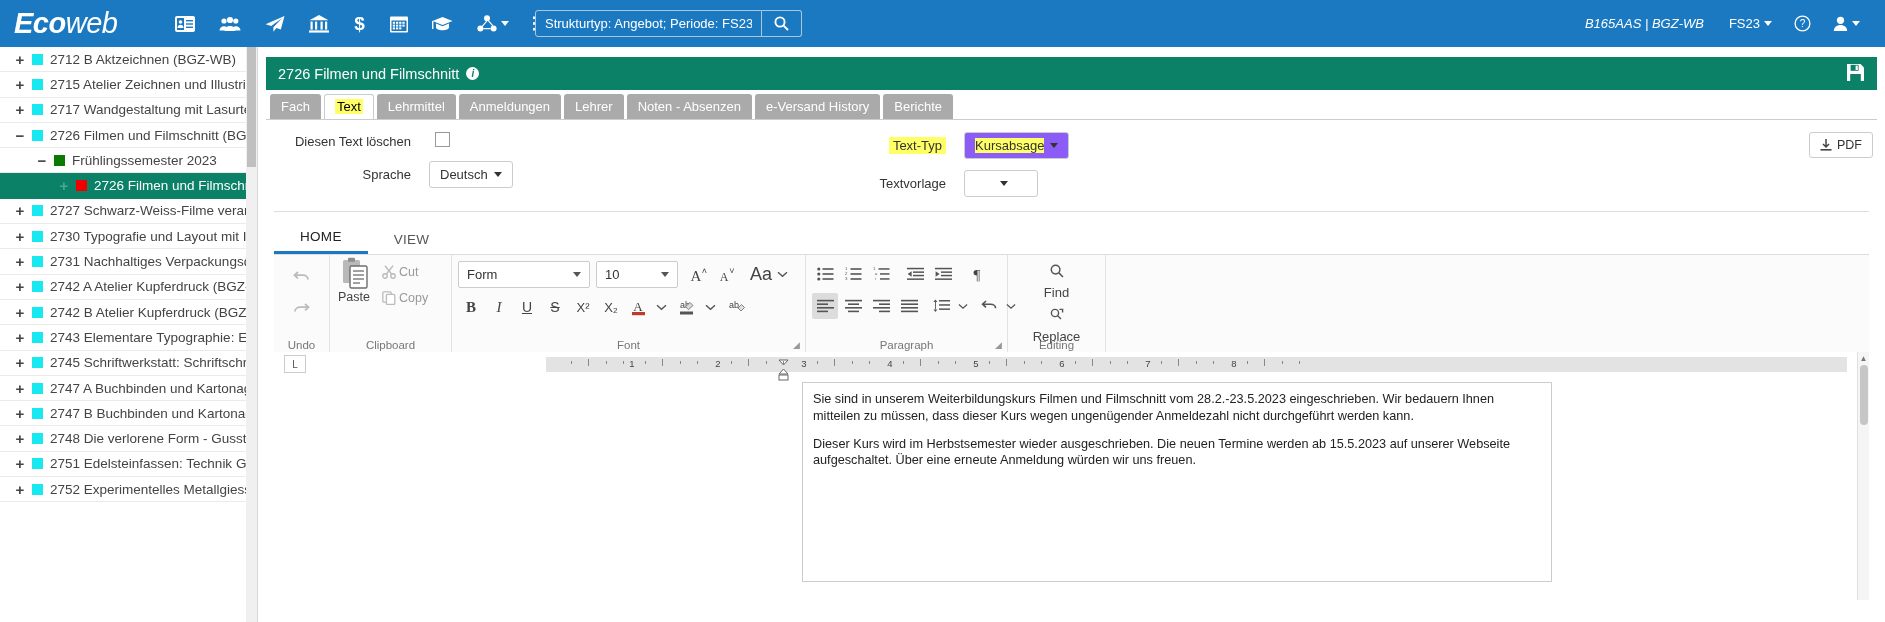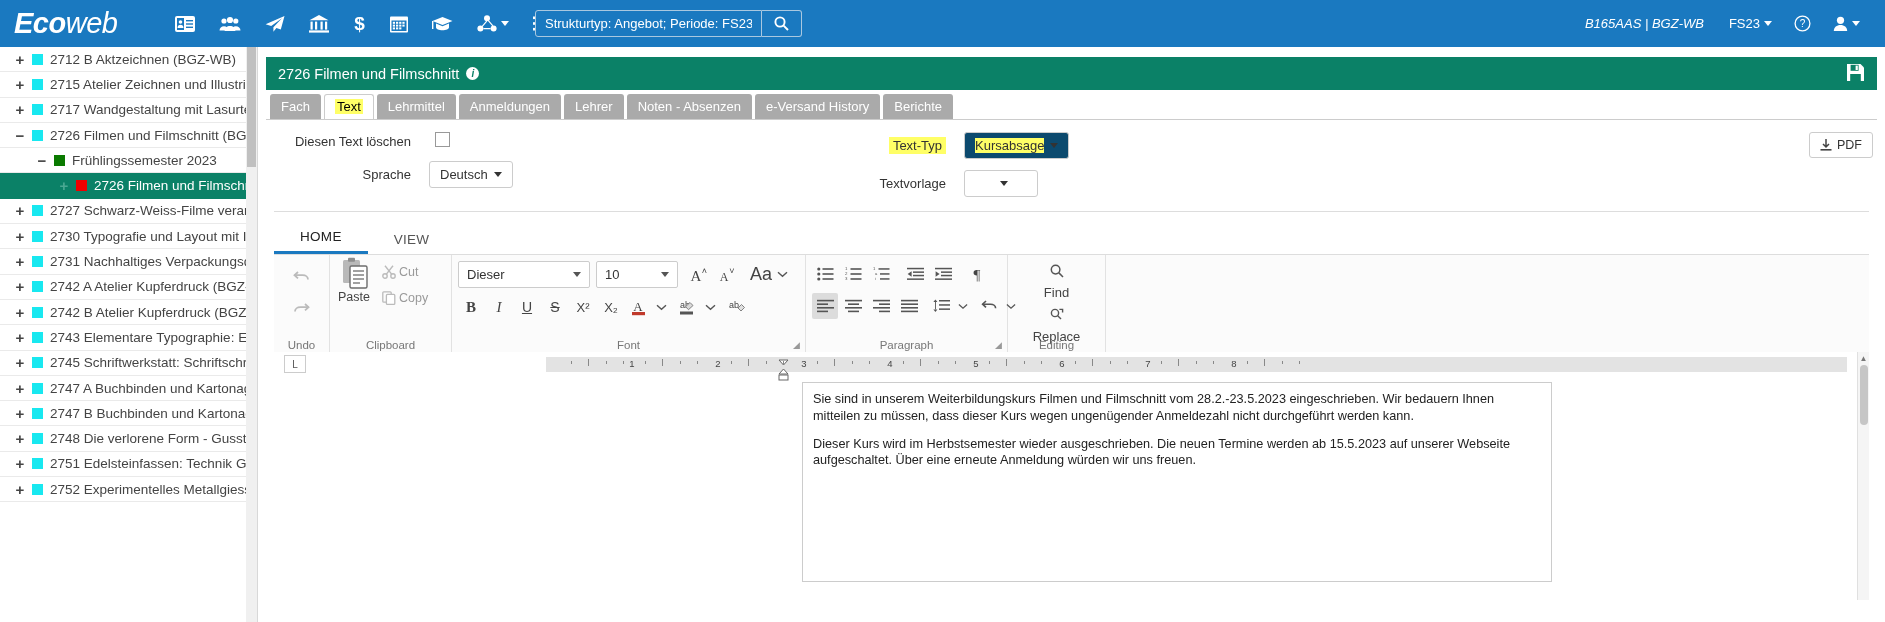--- a/index.html
+++ b/index.html
@@ -98,21 +98,21 @@
   .frow { display:flex; align-items:center; margin-bottom:11px; }
   .lbl-left { width:145px; text-align:right; font-size:13px; color:#333; }
   .ctl { margin-left:18px; }
   .dd {
     border:1px solid #ccc; background:#fff; border-radius:3px; height:27px;
     display:inline-flex; align-items:center; padding:0 10px; font-size:13px;
     cursor:pointer; min-width:74px;
   }
   .dd .cd { width:0;height:0;border-left:4px solid transparent;border-right:4px solid transparent;
             border-top:5px solid #333; margin-left:6px; }
-  .dd.hl-yellow { background:#0c4a6e; }
+  .dd.hl-yellow { background:#8b5cf6; }
   .dd.hl-yellow span { background:#ffff66; }
   .chk { width:15px;height:15px;border:1px solid #999;background:#fff;
          display:inline-block; cursor:pointer; }
   .lbl-hl { background:#ffff66; padding:1px 4px;margin-left:31px; }
   .mid-col { position:absolute; left:480px; top:12px; }
   .mid-col .frow .lbl-left { width:200px; }
   .pdfbtn {
     position:absolute; right:4px; top:12px; background:#fff; border:1px solid #ccc;
     border-radius:3px; height:26px; display:flex;align-items:center; padding:0 10px;
     font-size:12.5px; color:#333; cursor:pointer; gap:5px;
@@ -567,21 +567,21 @@
                   <span class="tbl-txt">Copy</span>
                 </div>
               </div>
             </div>
             <span class="rglabel">Clipboard</span>
           </div>
 
           <div class="rgroup" style="width:354px;">
             <div class="rgrow" style="padding-top:6px;">
               <span class="sel-box" style="width:132px;">
-                <span>Dieser</span>
+                <span>Form</span>
                 <i class="cd"></i>
               </span>
               <span class="sel-box" style="width:82px;margin-left:4px;">
                 <span>10</span>
                 <i class="cd"></i>
               </span>
               <span class="btn" style="margin-left:6px;">
                 <svg width="18" height="16" viewBox="0 0 18 16">
                     <text x="6" y="14" font-size="15" fill="#444" font-family="Liberation Serif, serif" text-anchor="middle">A</text>
                     <text x="14.5" y="7" font-size="9" fill="#444" font-family="Liberation Sans, sans-serif" text-anchor="middle">˄</text>

